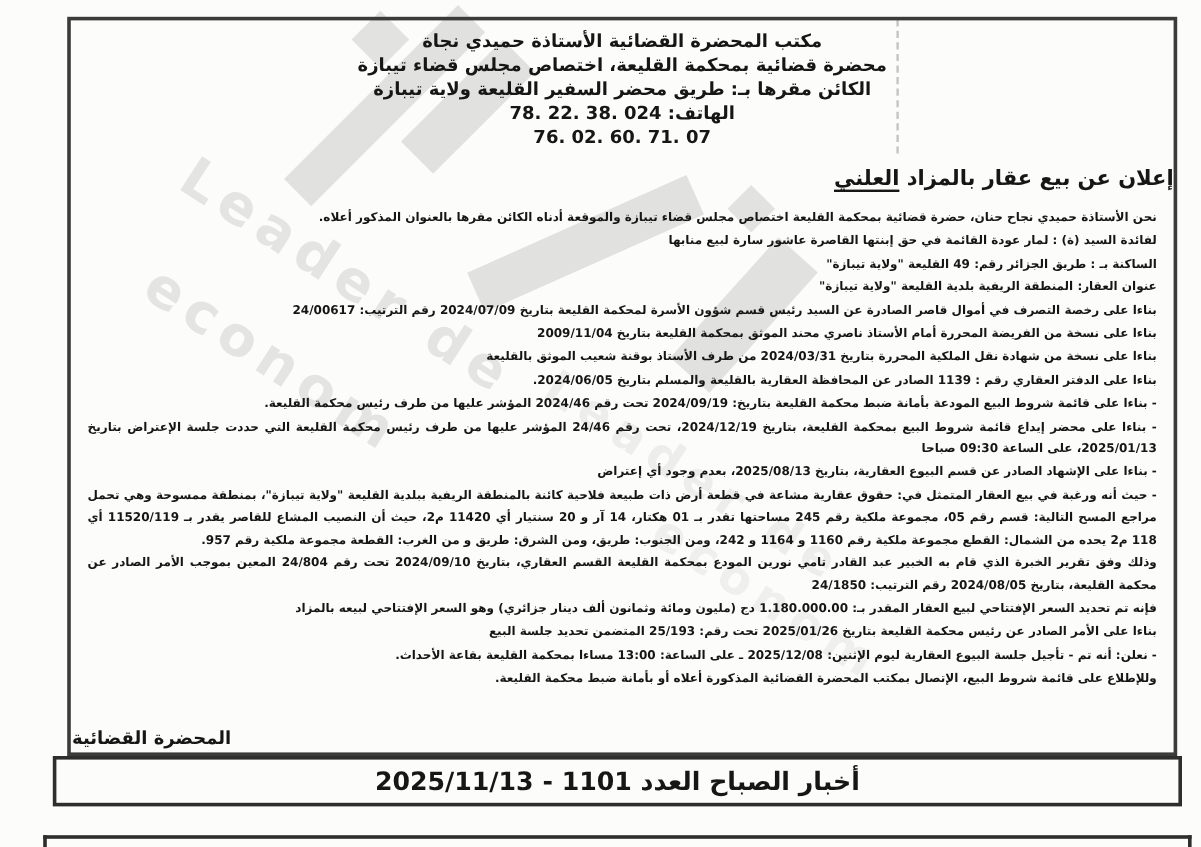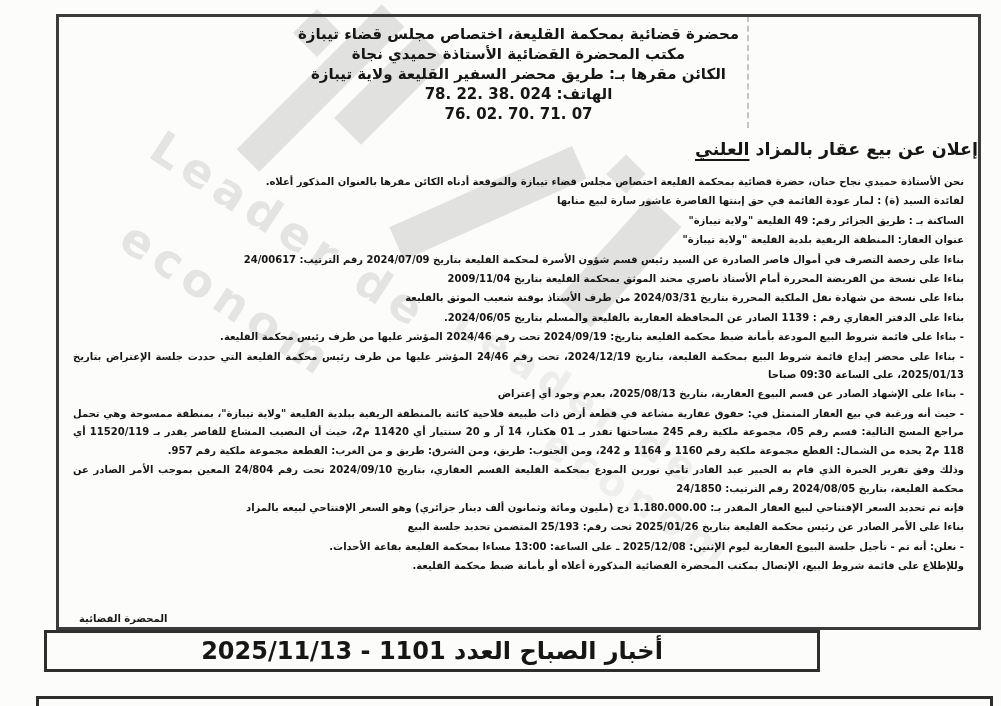--- a/index.html
+++ b/index.html
@@ -40,30 +40,30 @@
   .title-underline{text-decoration:underline;text-decoration-thickness:2px;text-underline-offset:4px;}
 
   .body-text{
     margin:11px 14px 0 14px;
     font-size:10px;font-weight:bold;line-height:18.4px;
     text-align:justify;
   }
   .body-text p{margin:0 0 1px 0;}
 
   .signature{
-    position:absolute;left:20px;bottom:3px;
-    font-size:10px;font-weight:bold;
+    position:absolute;left:1px;bottom:3px;
+    font-size:15px;font-weight:bold;
   }
 
   
   .footer-box{
-    position:absolute;left:44px;top:630px;width:776px;height:42px;
+    position:absolute;left:44px;top:630px;width:941px;height:42px;
     box-sizing:border-box;border:3px solid #2e2e2e;z-index:1;
     display:flex;align-items:center;justify-content:center;
-    font-size:24px;font-weight:bold;direction:rtl;
+    font-size:21px;font-weight:bold;direction:rtl;
   }
 
   
   .bottom-strip{
     position:absolute;left:36px;top:696px;width:957px;height:12px;
     box-sizing:border-box;border:3px solid #2e2e2e;border-bottom:none;z-index:1;
   }
 </style>
 </head>
 <body>
@@ -79,25 +79,25 @@
   <div class="wm wm-text" style="left:170px;top:120px;">Leader de</div>
   <div class="wm wm-text" style="left:140px;top:210px;">econom</div>
   <div class="wm wm-text" style="left:470px;top:300px;font-size:40px;color:rgba(110,110,110,0.10);">Leader de</div>
   <div class="wm wm-text" style="left:560px;top:420px;font-size:40px;color:rgba(110,110,110,0.09);">econom</div>
 
   <div class="crease"></div>
 
   <div class="main-box">
 
     <div class="header-block">
+      <div>مكتب المحضرة القضائية الأستاذة حميدي نجاة</div>
       <div>محضرة قضائية بمحكمة القليعة، اختصاص مجلس قضاء تيبازة</div>
-      <div>مكتب المحضرة القضائية الأستاذة حميدي نجاة</div>
       <div>الكائن مقرها بـ: طريق محضر السفير القليعة ولاية تيبازة</div>
       <div>الهاتف: ‪78. 22. 38. 024‬</div>
-      <div>‪76. 02. 70. 71. 07‬</div>
+      <div>‪76. 02. 60. 71. 07‬</div>
     </div>
 
     <div class="title-block">
       <div><span>إعلان عن بيع عقار بالمزاد </span><span class="title-underline">العلني</span></div>
     </div>
 
     <div class="body-text">
       <p>نحن الأستاذة حميدي نجاح حنان، حضرة قضائية بمحكمة القليعة اختصاص مجلس قضاء تيبازة والموقعة أدناه الكائن مقرها بالعنوان المذكور أعلاه.</p>
       <p>لفائدة السيد (ة) : لمار عودة القائمة في حق إبنتها القاصرة عاشور سارة لبيع منابها</p>
       <p>الساكنة بـ : طريق الجزائر رقم: 49 القليعة "ولاية تيبازة"</p>

